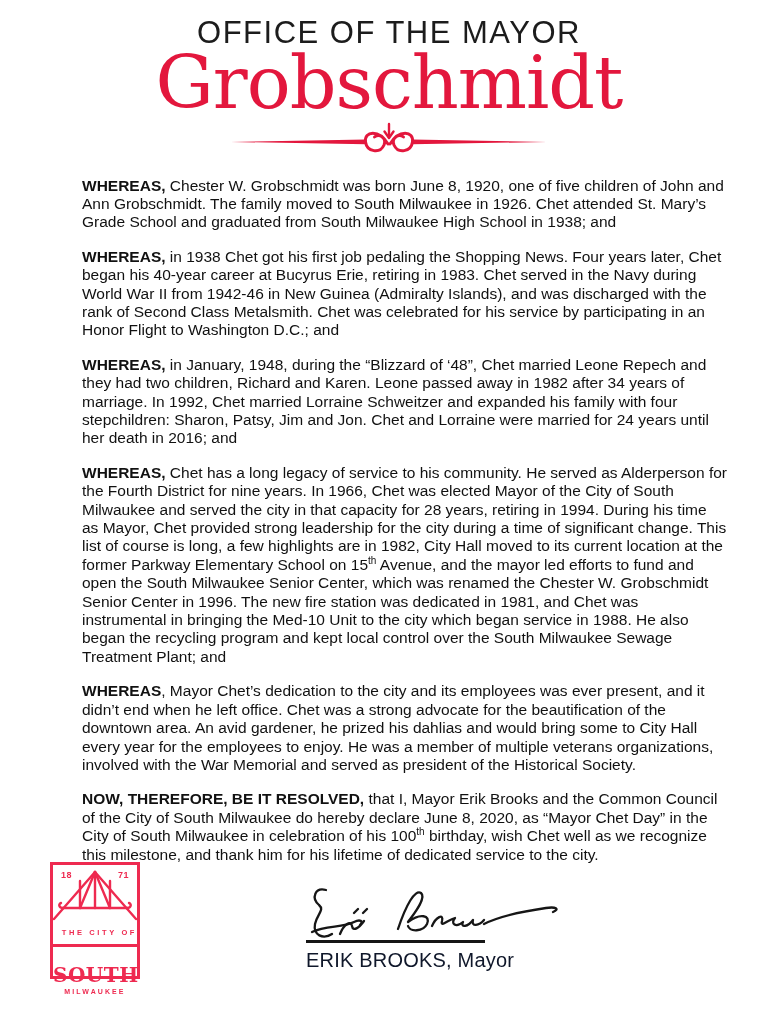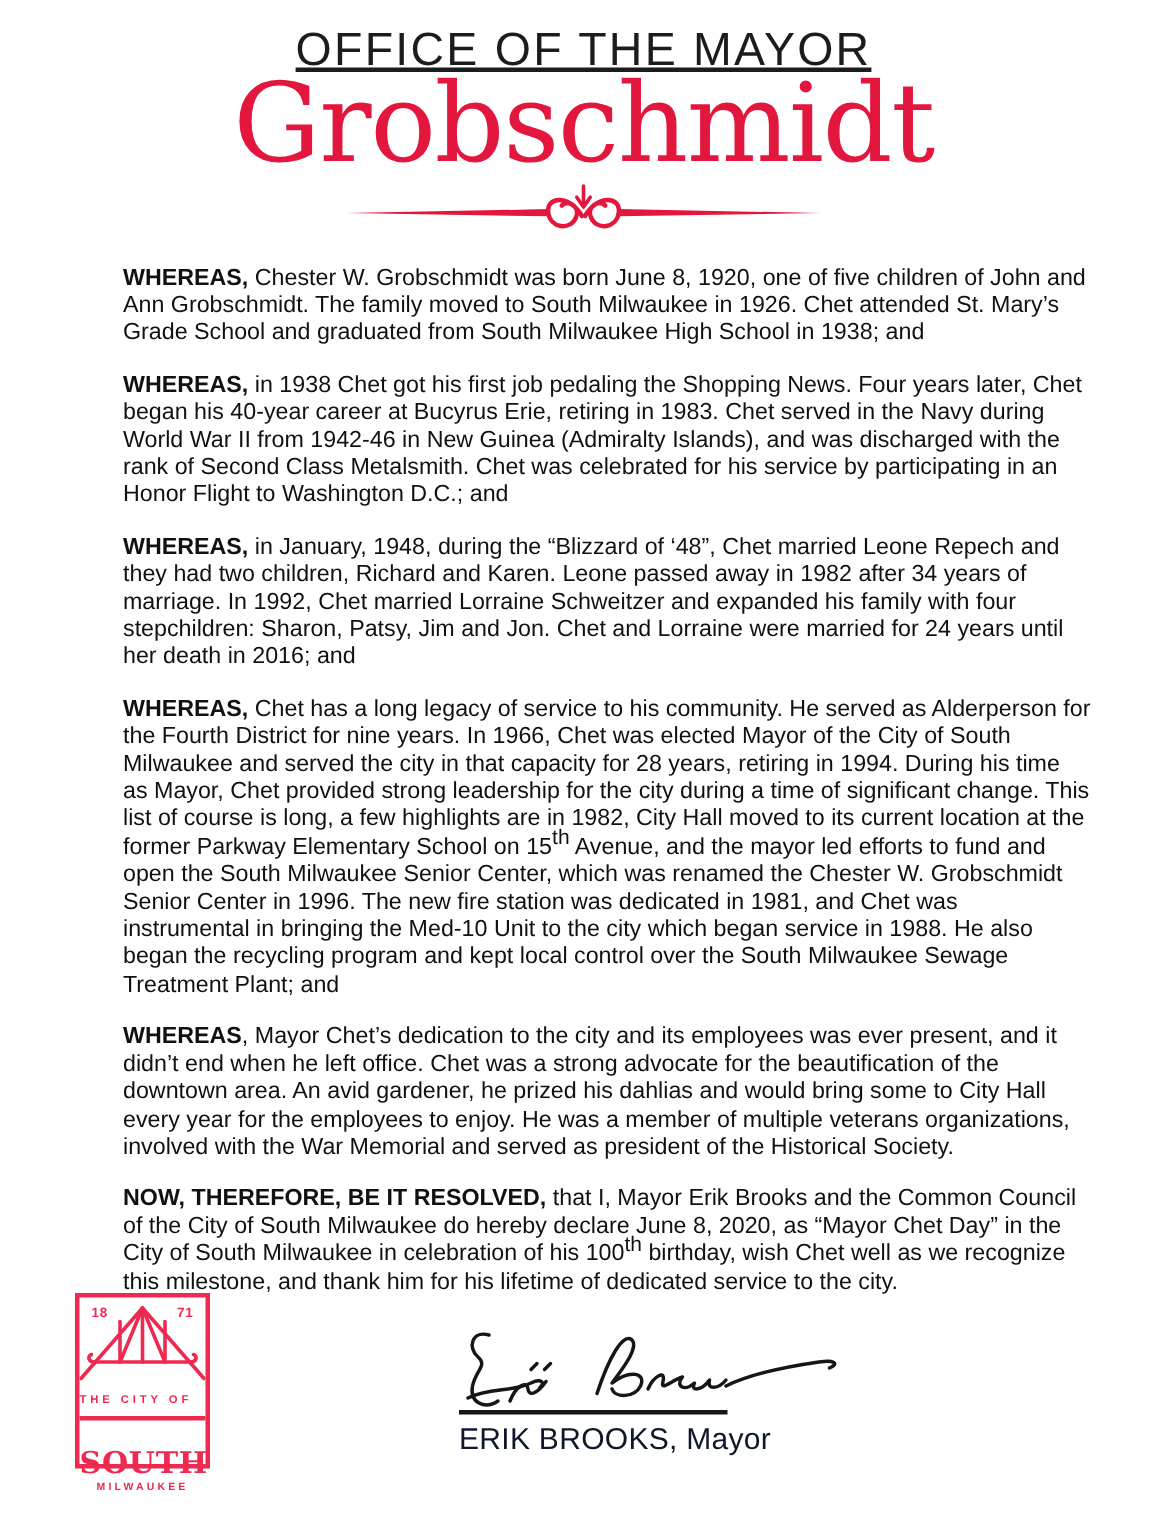--- a/index.html
+++ b/index.html
@@ -11,21 +11,20 @@
     color:#141414;
     overflow:hidden;
   }
   .office-title{
     padding-top:17px;
     text-align:center;
     font-size:31px;
     letter-spacing:1.5px;
     color:#1c1c1c;
     line-height:1.05;
-    text-decoration:underline;
   }
   .proc-title{
     text-align:center;
     font-family:"DejaVu Serif",serif;
     font-size:73px;
     line-height:1.0;
     margin-top:-4px;
     color:var(--brand-red);
     letter-spacing:-1px;
   }
@@ -36,39 +35,39 @@
   .content{
     margin-top:14px;
     padding:0 51px;
     font-size:15.5px;
     line-height:18.4px;
     color:#111111;
     margin-left:31px;
   }
   .content p{margin:0 0 16px 0;}
   .content strong{font-weight:bold;}
-  .content sup{font-size:14px;line-height:0;vertical-align:super;}
+  .content sup{font-size:10px;line-height:0;vertical-align:super;}
   
   .logo{
     position:absolute;left:50px;top:862px;
     width:90px;height:117px;
     border:3px solid var(--logo-red);
     box-sizing:border-box;
     color:var(--logo-red);
   }
   .logo-top{position:relative;height:60px;padding-left:37px;}
   .logo-year{
     position:absolute;top:5px;
     font-size:9px;font-weight:bold;letter-spacing:0.5px;
   }
   .logo-year.left{left:8px;}
   .logo-year.right{right:8px;}
   .logo-bridge{position:absolute;left:0;top:0;width:100%;height:100%;}
   .logo-tagline{
-    text-align:left;
+    text-align:right;
     font-size:7.5px;font-weight:bold;letter-spacing:2.6px;
     margin-top:3px;white-space:nowrap;
   }
   .logo-divider{border-top:3px solid var(--logo-red);margin-top:7px;}
   .logo-south{
     text-align:center;
     font-family:"DejaVu Serif",serif;font-weight:bold;
     font-size:20px;letter-spacing:0.5px;margin-top:16px;
   }
   .logo-milwaukee{

